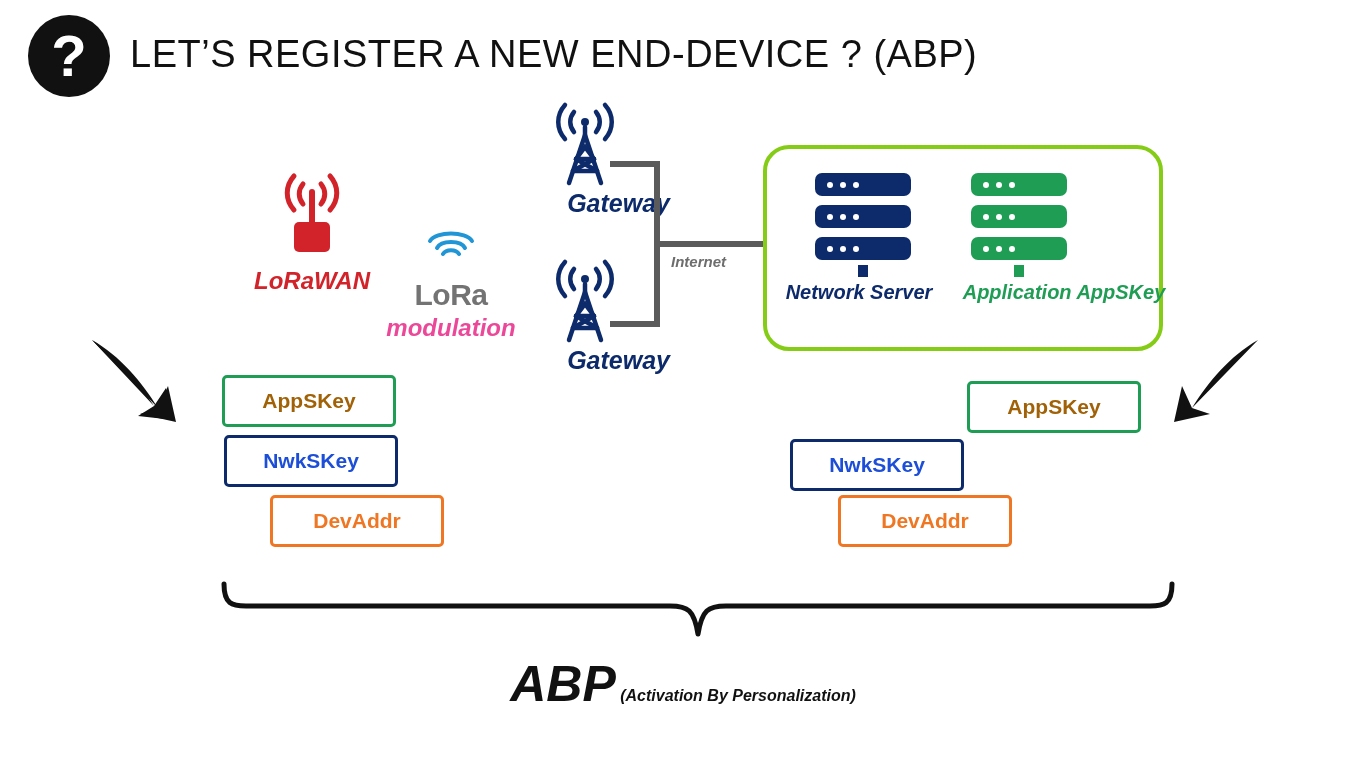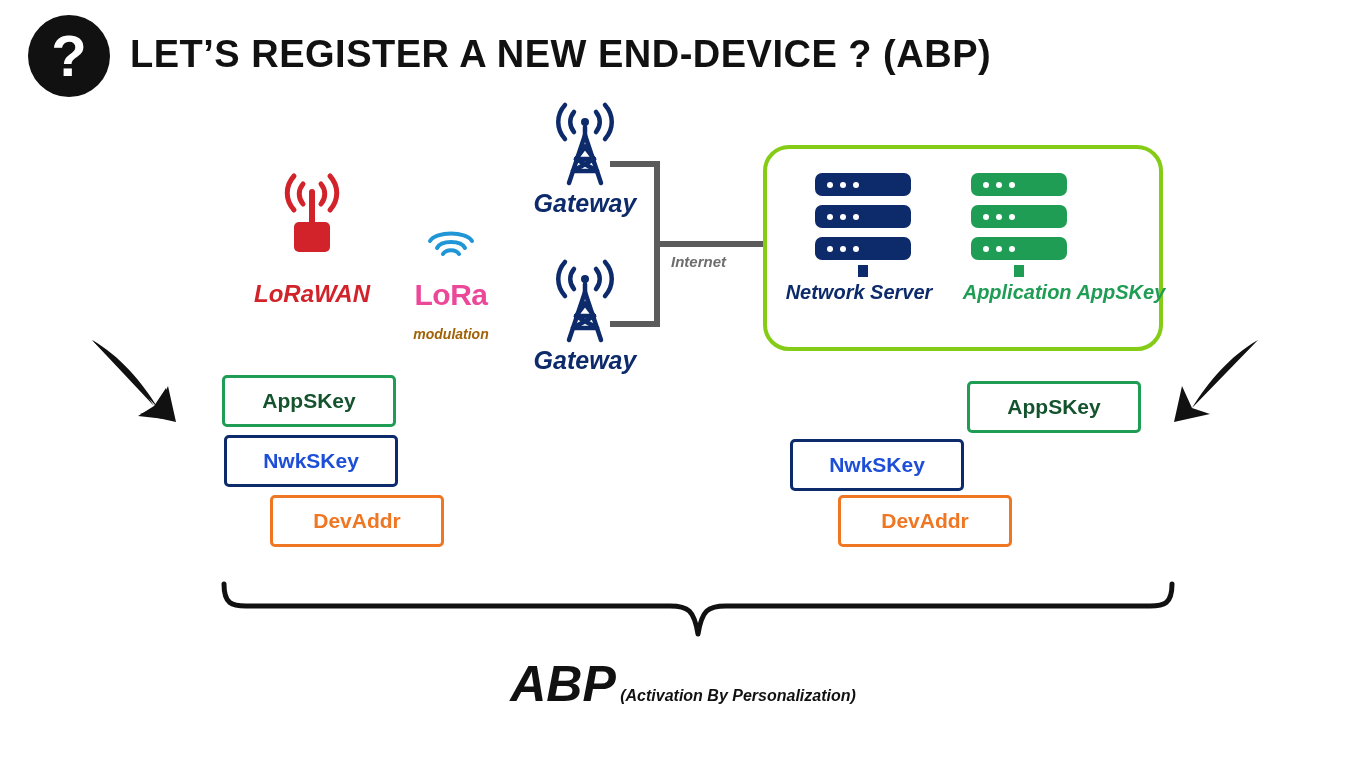--- a/index.html
+++ b/index.html
@@ -34,76 +34,76 @@
     justify-content: center;
     font-size: 58px;
     font-weight: bold;
     font-family: "Liberation Sans", sans-serif;
     line-height: 1;
   }
   #slide-title {
     position: absolute;
     left: 130px; top: 33px;
     font-size: 38px;
-    font-weight: bold;
+    font-weight: normal;
     letter-spacing: 0.5px;
     color: #111111;
     white-space: nowrap;
   }
 
   
   #end-device-group {
     position: absolute;
     left: 222px; top: 168px;
     width: 180px;
     text-align: center;
   }
   .device-icon {
     width: 86px;
     height: 90px;
     margin: 0 auto;
     position: relative;
   }
   #device-label {
-    margin-top: 21px;
+    margin-top: 8px;
     color: #d2232a;
     font-size: 24px;
     font-weight: bold;
     font-style: italic;
     line-height: 1.22;
   }
 
   
   #lora-group {
     position: absolute;
     left: 386px; top: 228px;
     width: 130px;
     text-align: center;
   }
   #lora-word {
     font-size: 30px;
     font-weight: bold;
-    color: #ec4899;
+    color: #737373;
     letter-spacing: -0.5px;
     line-height: 1;
     margin-top: 22px;
   }
   #lora-sub {
-    margin-top: 16px;
-    font-size: 14px;
-    font-style: italic;
-    font-weight: bold;
-    color: #a16207;
+    margin-top: 4px;
+    font-size: 24px;
+    font-style: italic;
+    font-weight: bold;
+    color: #ec4899;
   }
 
   
   .gateway-group {
     position: absolute;
     width: 170px;
-    text-align: center;
+    text-align: right;
   }
   #gateway-1 { left: 500px; top: 95px; }
   #gateway-2 { left: 500px; top: 252px; }
   .gateway-label {
     color: #0d2b6b;
     font-size: 25px;
     font-weight: bold;
     font-style: italic;
     margin-top: 2px;
   }
@@ -185,21 +185,21 @@
     border: 3px solid;
     border-radius: 5px;
     background: #ffffff;
     font-size: 21px;
     font-weight: bold;
     display: flex;
     align-items: center;
     justify-content: center;
     height: 46px;
   }
-  .chip.appskey  { border-color: #1f9d54; color: #14532d; }
+  .chip.appskey  { border-color: #1f9d54; color: #a16207; }
   .chip.nwkskey  { border-color: #0d2b6b; color: #1d4ed8; }
   .chip.devaddr  { border-color: #ef7622; color: #ef7622; margin-left: 48px; }
 
   #chip-left-appskey  { left: 222px; top: 375px; width: 168px; }
   #chip-left-nwkskey  { left: 224px; top: 435px; width: 168px; }
   #chip-left-devaddr  { left: 222px; top: 495px; width: 168px; }
 
   #chip-right-appskey { left: 967px; top: 381px; width: 168px; }
   #chip-right-nwkskey { left: 790px; top: 439px; width: 168px; }
   #chip-right-devaddr { left: 790px; top: 495px; width: 168px; }

